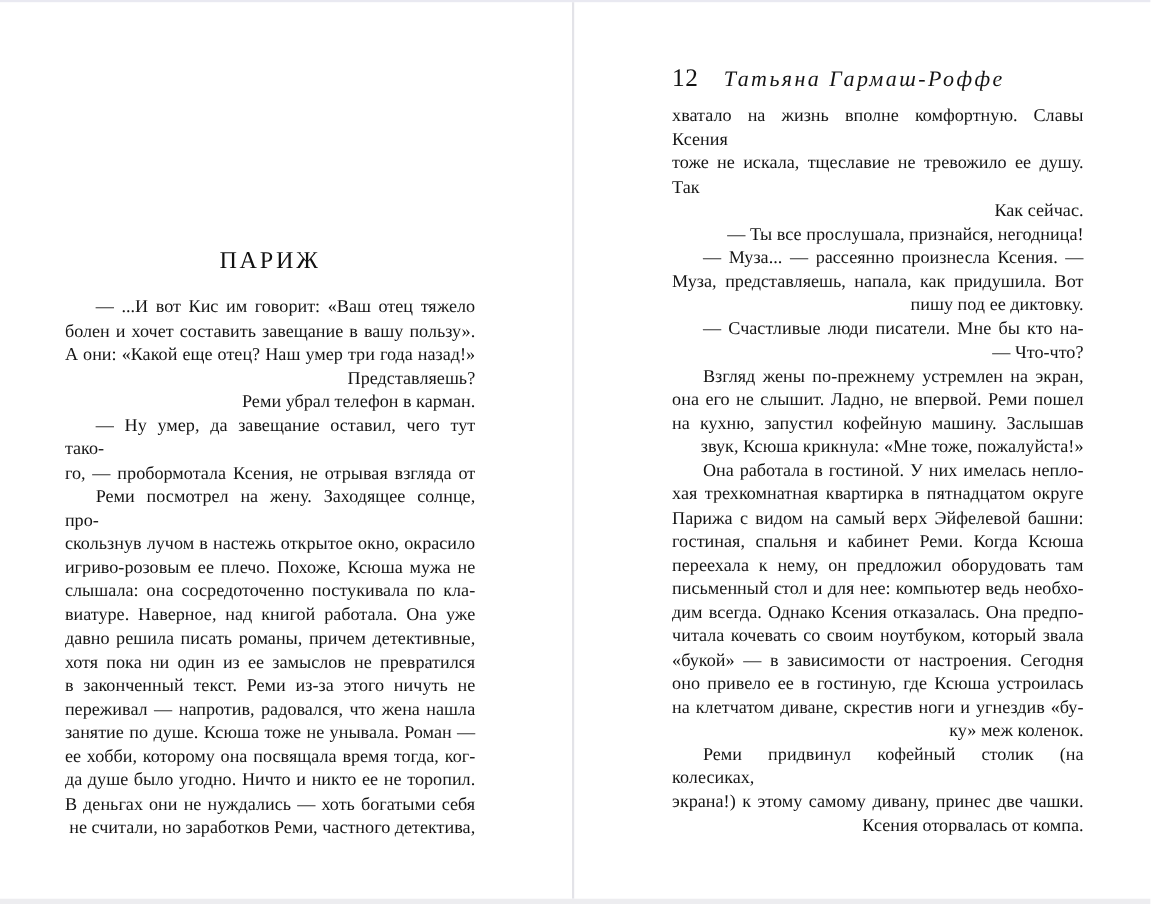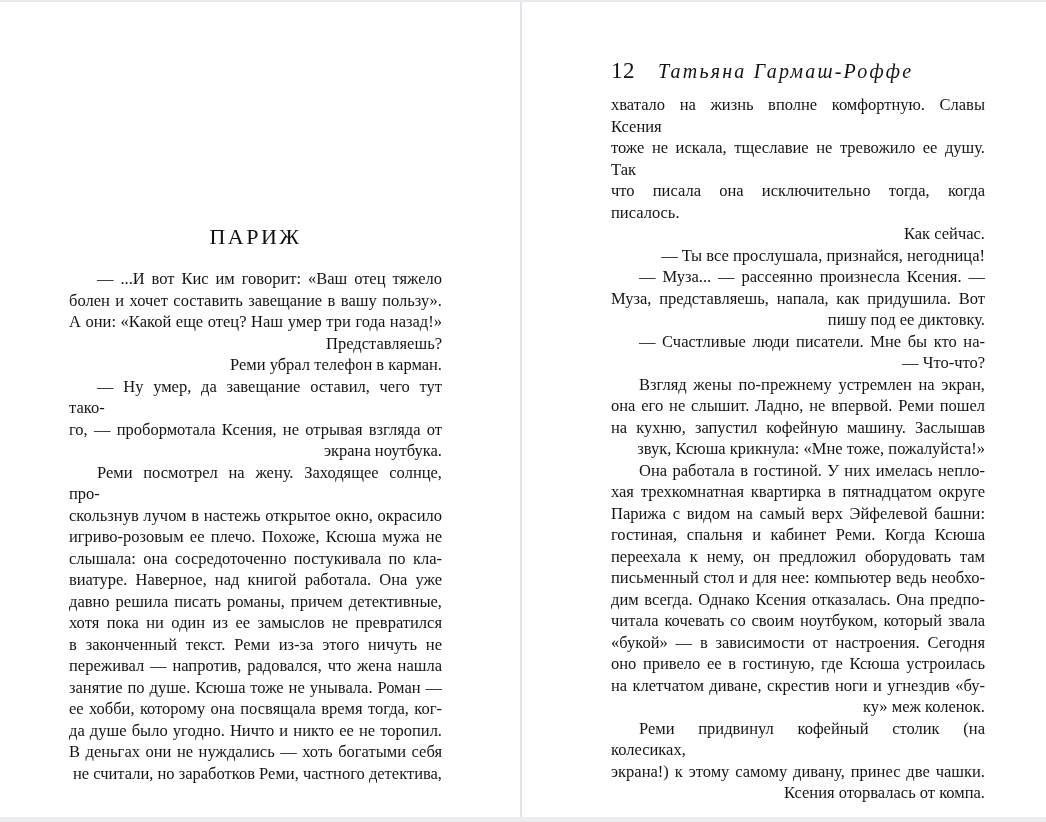--- a/index.html
+++ b/index.html
@@ -19,21 +19,21 @@
   }
   .bottom-border {
     position: absolute; bottom: 0; left: 0; right: 0; height: 5px;
     background: #ededf0;
   }
   .divider {
     position: absolute; left: 520px; top: 2px; bottom: 5px; width: 2px;
     background: #e3e3e8;
   }
   .page { position: absolute; top: 0; height: 100%; }
-  .page-left  { left: 69px;  width: 373px; }
+  .page-left  { left: 59px;  width: 373px; }
   .page-right { left: 611px; width: 374px; }
 
   .chapter-heading {
     position: absolute; top: 224px; left: 0; width: 100%;
     margin: 0;
     text-align: center;
     font-size: 22px;
     font-weight: normal;
     letter-spacing: 2.5px;
     line-height: 26px;
@@ -78,21 +78,20 @@
           <div class="line just">болен и хочет составить завещание в вашу пользу».</div>
           <div class="line just">А они: «Какой еще отец? Наш умер три года назад!»</div>
           <div class="line">Представляешь?</div>
         </div>
         <div class="para">
           <div class="line first">Реми убрал телефон в карман.</div>
         </div>
         <div class="para">
           <div class="line just first">— Ну умер, да завещание оставил, чего тут тако-</div>
           <div class="line just">го, — пробормотала Ксения, не отрывая взгляда от</div>
-          <div class="line">экрана ноутбука.</div>
         </div>
         <div class="para">
           <div class="line just first">Реми посмотрел на жену. Заходящее солнце, про-</div>
           <div class="line just">скользнув лучом в настежь открытое окно, окрасило</div>
           <div class="line just">игриво-розовым ее плечо. Похоже, Ксюша мужа не</div>
           <div class="line just">слышала: она сосредоточенно постукивала по кла-</div>
           <div class="line just">виатуре. Наверное, над книгой работала. Она уже</div>
           <div class="line just">давно решила писать романы, причем детективные,</div>
           <div class="line just">хотя пока ни один из ее замыслов не превратился</div>
           <div class="line just">в законченный текст. Реми из-за этого ничуть не</div>
@@ -110,21 +109,20 @@
 
   <div class="page page-right">
     <div class="running-header">
       <span class="page-number">12</span>
       <span class="author">Татьяна Гармаш-Роффе</span>
     </div>
     <div class="body-text" id="right-body">
         <div class="para">
           <div class="line just">хватало на жизнь вполне комфортную. Славы Ксения</div>
           <div class="line just">тоже не искала, тщеславие не тревожило ее душу. Так</div>
-          <div class="line just">что писала она исключительно тогда, когда писалось.</div>
           <div class="line">Как сейчас.</div>
         </div>
         <div class="para">
           <div class="line first">— Ты все прослушала, признайся, негодница!</div>
         </div>
         <div class="para">
           <div class="line just first">— Муза... — рассеянно произнесла Ксения. —</div>
           <div class="line just">Муза, представляешь, напала, как придушила. Вот</div>
           <div class="line">пишу под ее диктовку.</div>
         </div>

